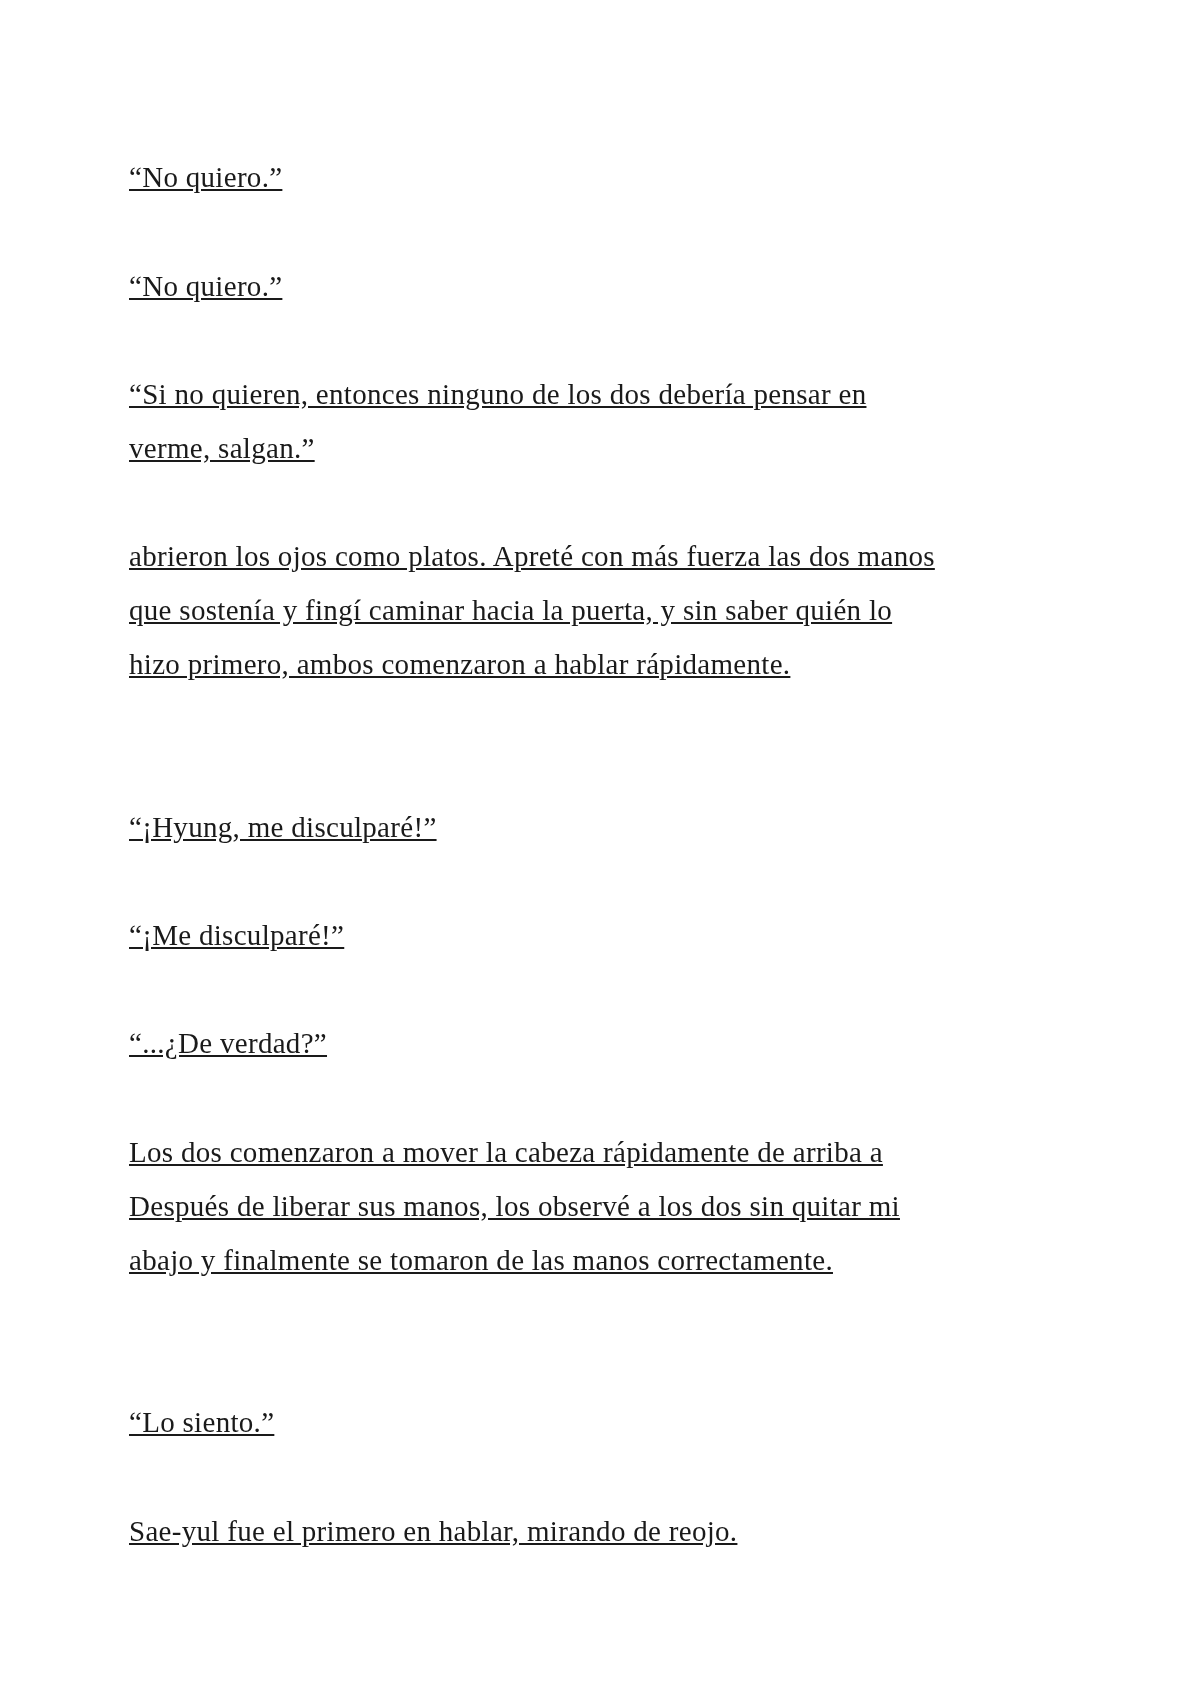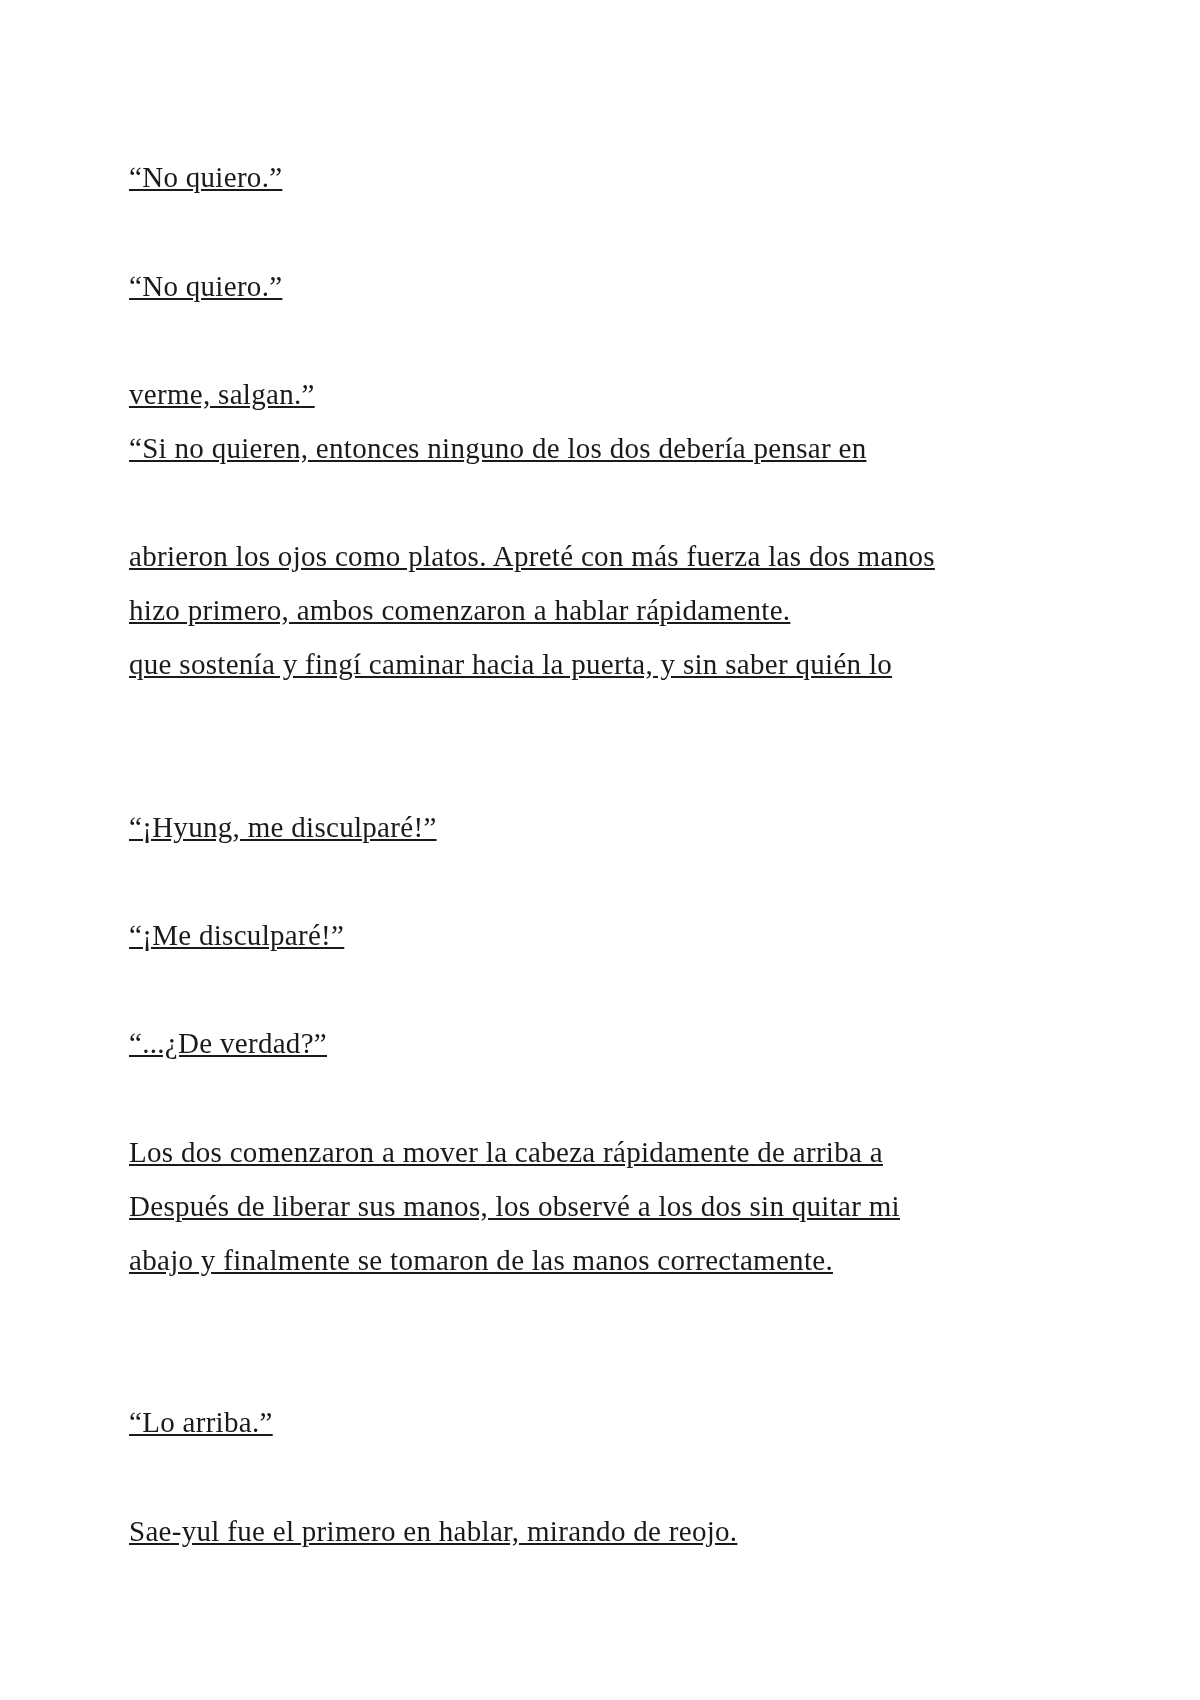--- a/index.html
+++ b/index.html
@@ -40,41 +40,41 @@
 <body>
 
 <div class="page">
   <p class="para" style="top:150px">
     <span class="line">“No quiero.”</span>
   </p>
   <p class="para" style="top:259px">
     <span class="line">“No quiero.”</span>
   </p>
   <p class="para" style="top:367px">
+    <span class="line">“Si no quieren, entonces ninguno de los dos debería pensar en</span>
     <span class="line">verme, salgan.”</span>
-    <span class="line">“Si no quieren, entonces ninguno de los dos debería pensar en</span>
   </p>
   <p class="para" style="top:529px">
     <span class="line">abrieron los ojos como platos. Apreté con más fuerza las dos manos</span>
+    <span class="line">que sostenía y fingí caminar hacia la puerta, y sin saber quién lo</span>
     <span class="line">hizo primero, ambos comenzaron a hablar rápidamente.</span>
-    <span class="line">que sostenía y fingí caminar hacia la puerta, y sin saber quién lo</span>
   </p>
   <p class="para" style="top:800px">
     <span class="line">“¡Hyung, me disculparé!”</span>
   </p>
   <p class="para" style="top:908px">
     <span class="line">“¡Me disculparé!”</span>
   </p>
   <p class="para" style="top:1016px">
     <span class="line">“...¿De verdad?”</span>
   </p>
   <p class="para" style="top:1125px">
     <span class="line">Los dos comenzaron a mover la cabeza rápidamente de arriba a</span>
     <span class="line">Después de liberar sus manos, los observé a los dos sin quitar mi</span>
     <span class="line">abajo y finalmente se tomaron de las manos correctamente.</span>
   </p>
   <p class="para" style="top:1395px">
-    <span class="line">“Lo arriba.”</span>
+    <span class="line">“Lo siento.”</span>
   </p>
   <p class="para" style="top:1504px">
     <span class="line">Sae-yul fue el primero en hablar, mirando de reojo.</span>
   </p>
 </div>
 
 </body></html>

